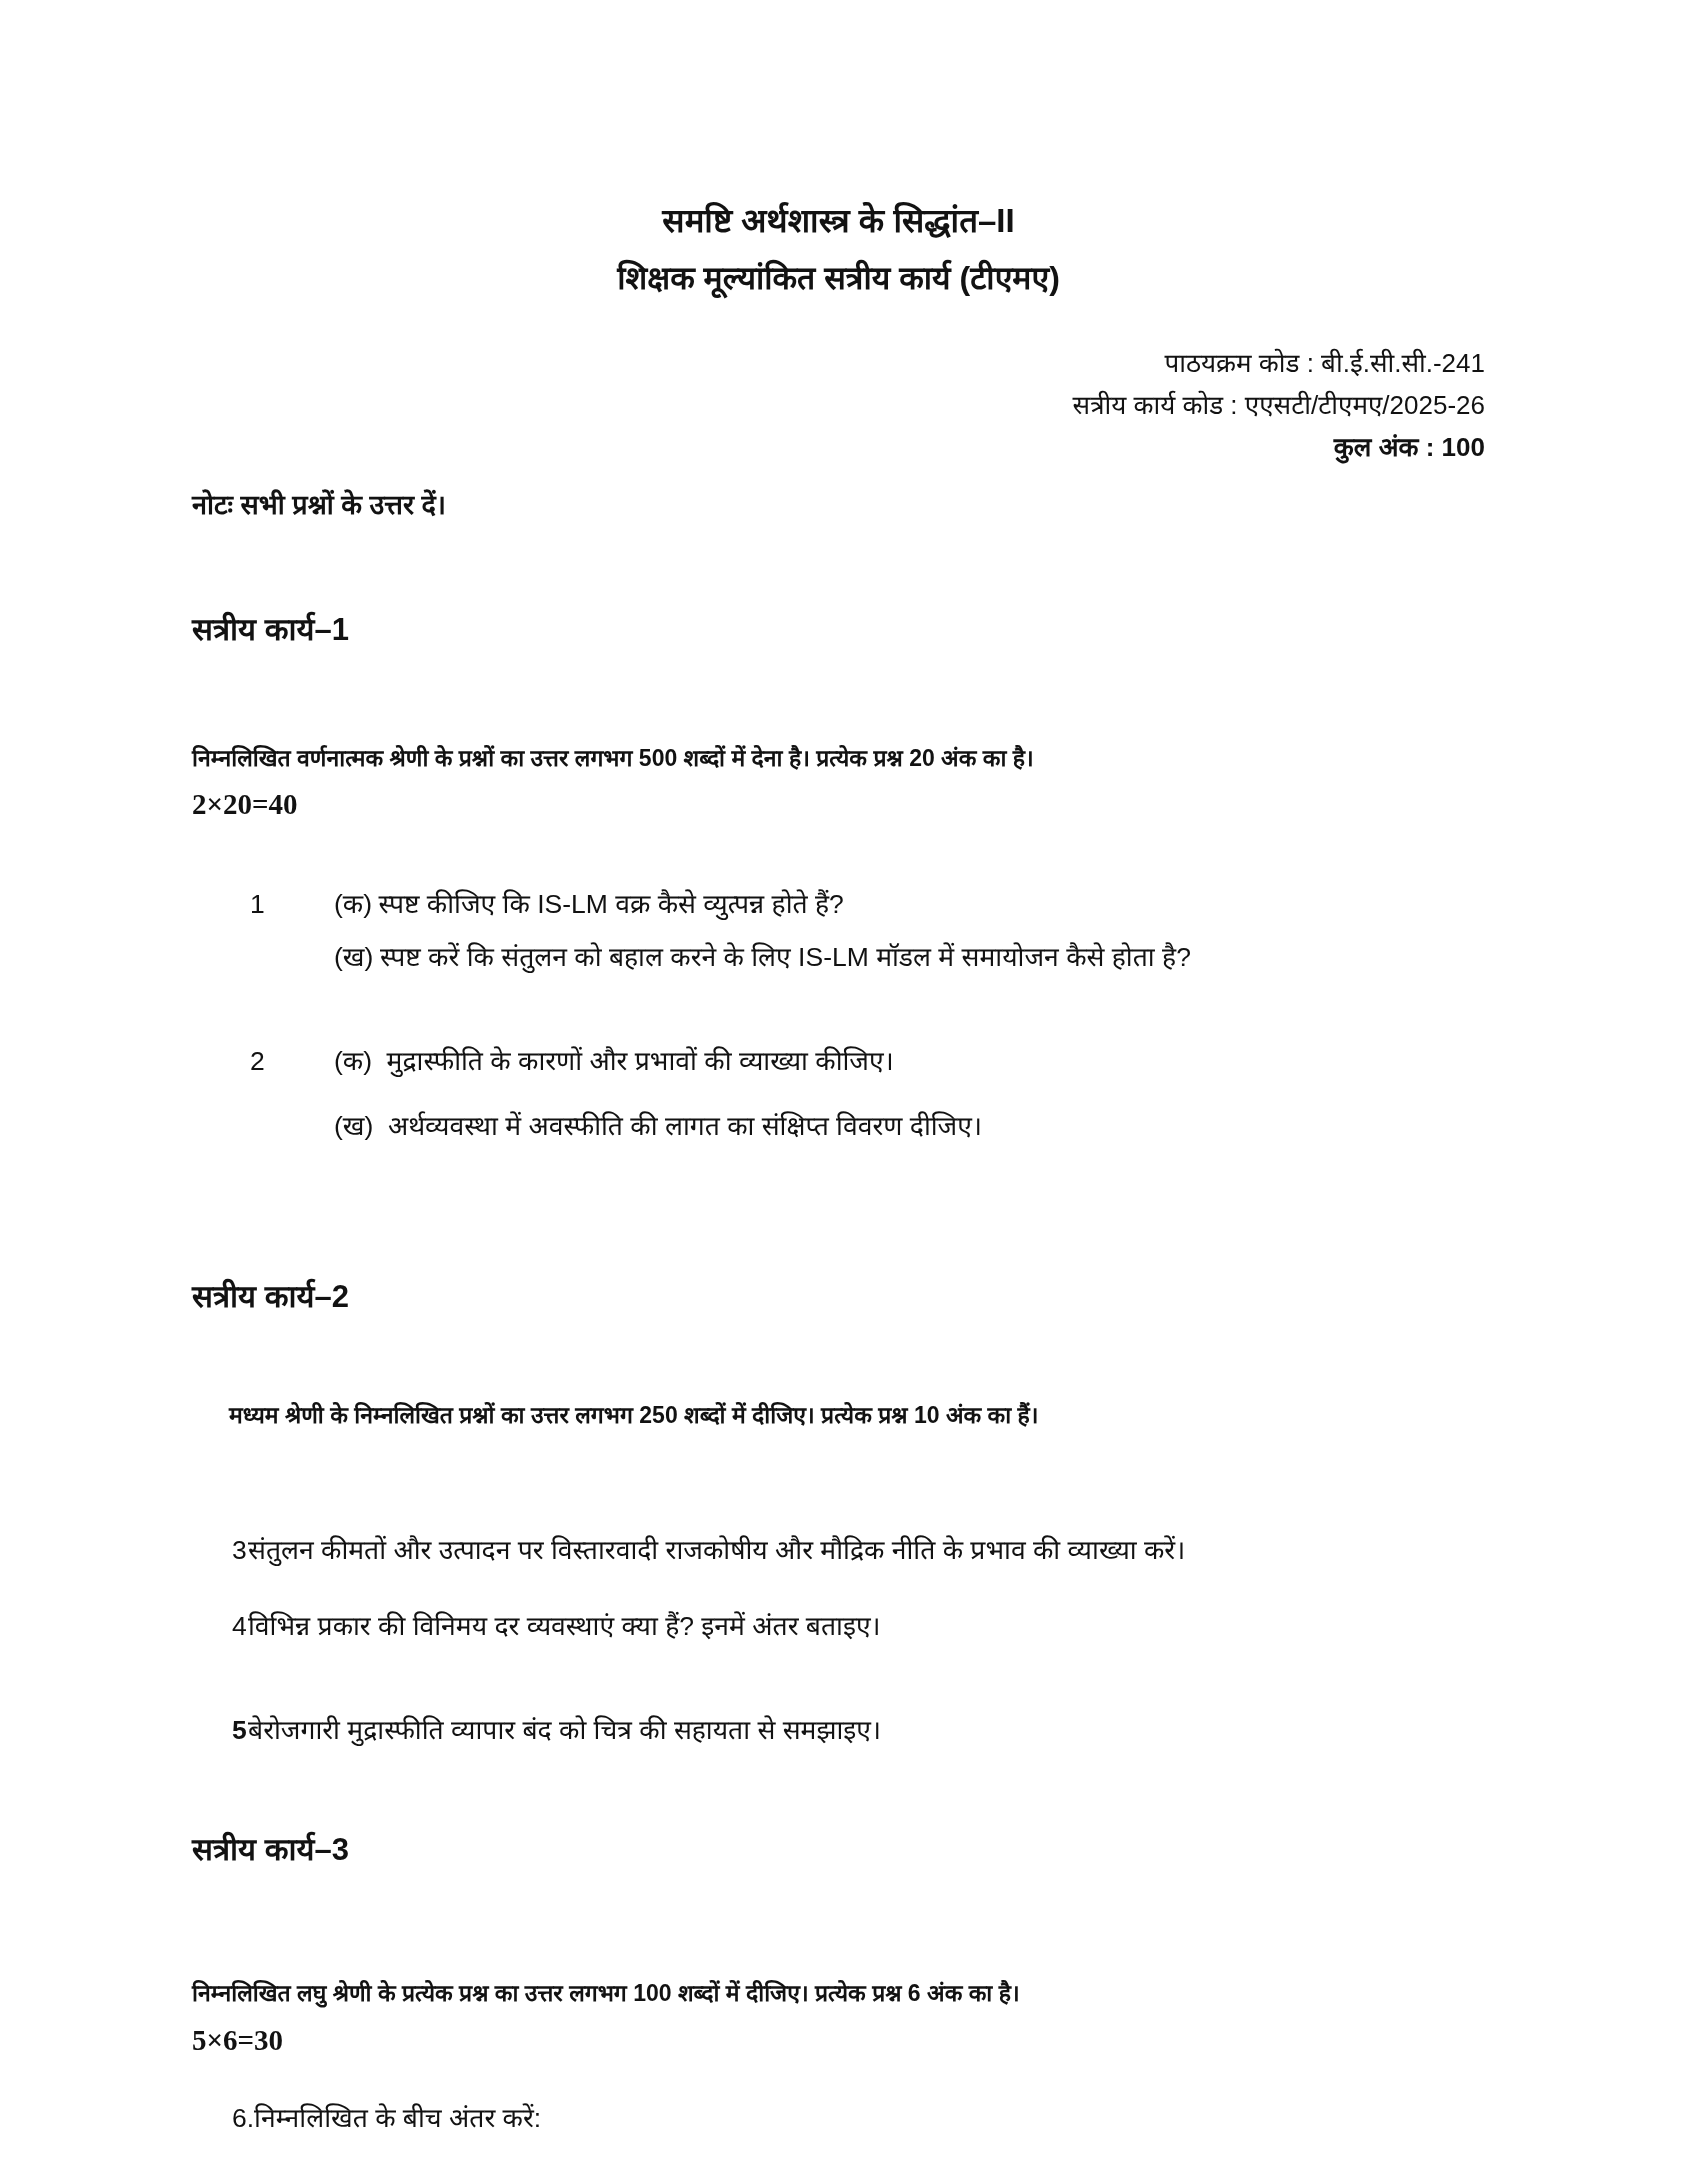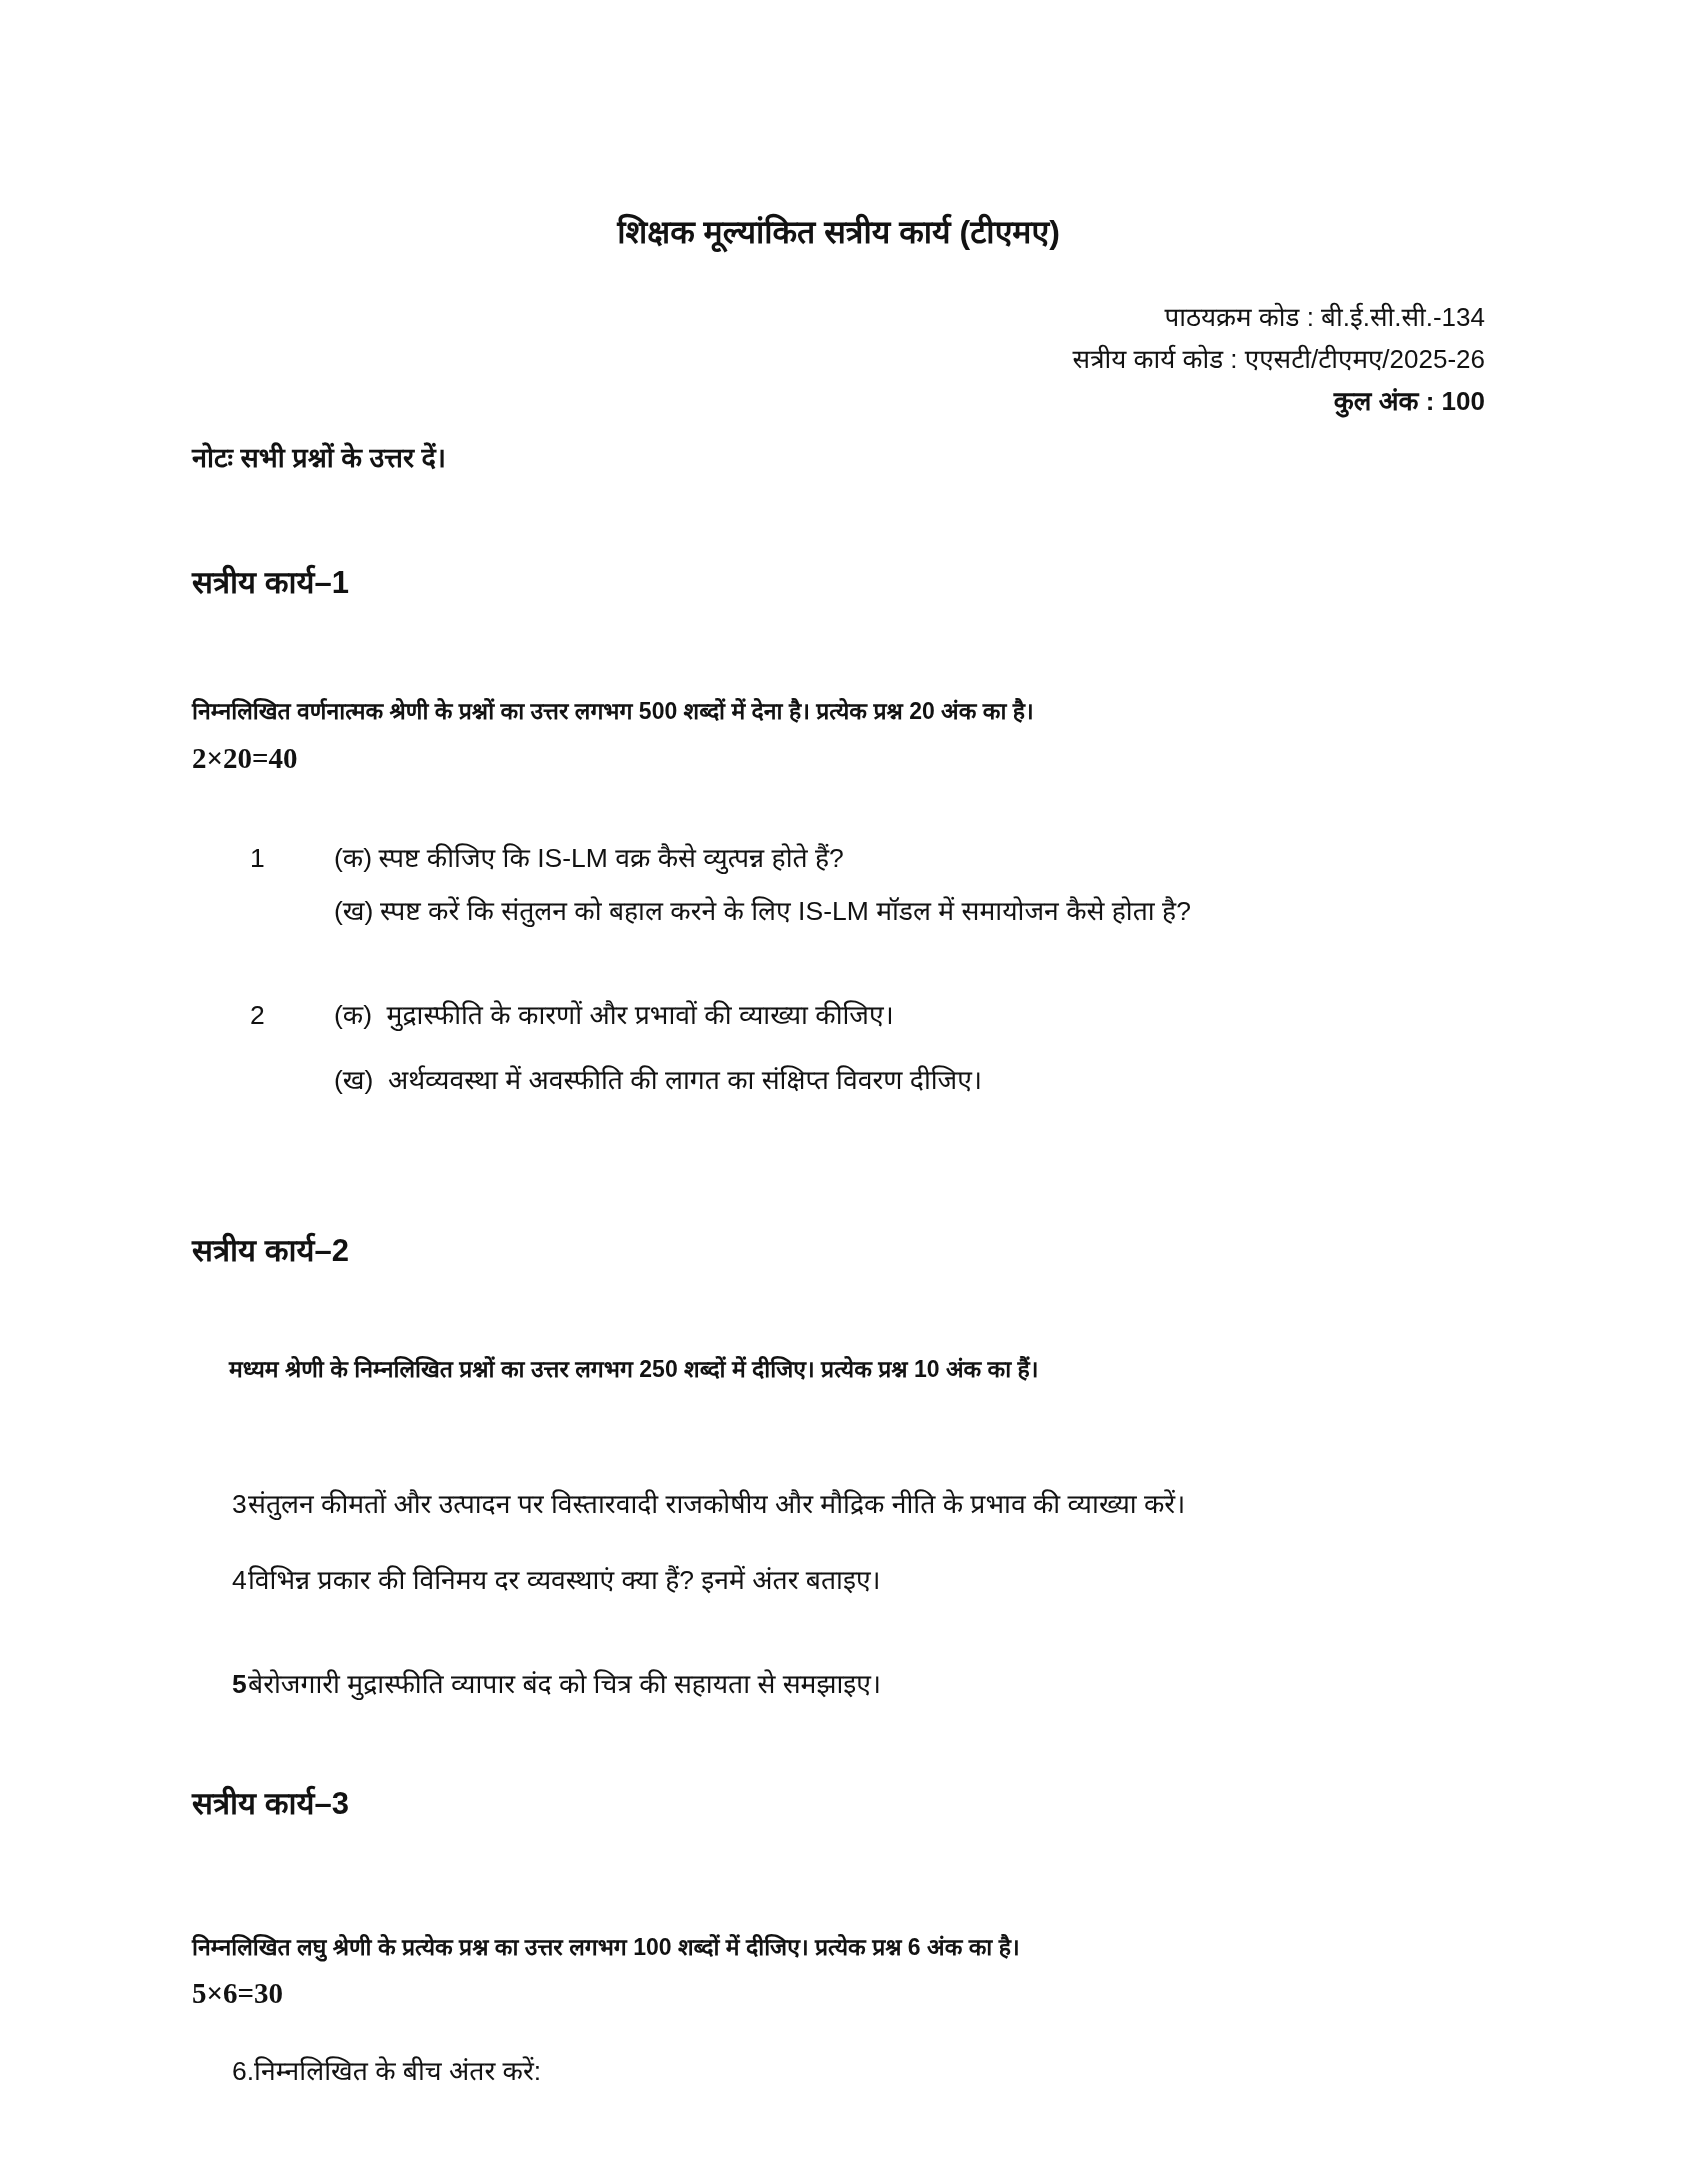--- a/index.html
+++ b/index.html
@@ -99,24 +99,25 @@
   .m-q4 { margin-top: 38px; }
   .m-q5 { margin-top: 65px; }
   .m-q5 .q-num2 { font-weight: 700; }
   .m-q6 { margin-top: 38px; }
 </style>
 </head>
 <body>
 
 <div class="page">
 
+  <div class="doc-title">समष्टि अर्थशास्त्र के सिद्धांत–II</div>
   <div class="doc-subtitle">शिक्षक मूल्यांकित सत्रीय कार्य (टीएमए)</div>
 
   <div class="codes">
-    <div>पाठयक्रम कोड : बी.ई.सी.सी.-134</div>
+    <div>पाठयक्रम कोड : बी.ई.सी.सी.-241</div>
     <div>सत्रीय कार्य कोड : एएसटी/टीएमए/2025-26</div>
     <div class="total">कुल अंक : 100</div>
   </div>
 
   <div class="note">नोटः सभी प्रश्नों के उत्तर दें।</div>
 
   <div class="section-heading sh1">सत्रीय कार्य–1</div>
   <p class="instruction in1">निम्नलिखित वर्णनात्मक श्रेणी के प्रश्नों का उत्तर लगभग 500 शब्दों में देना है। प्रत्येक प्रश्न 20 अंक का है।</p>
   <div class="marks">2×20=40</div>
 

